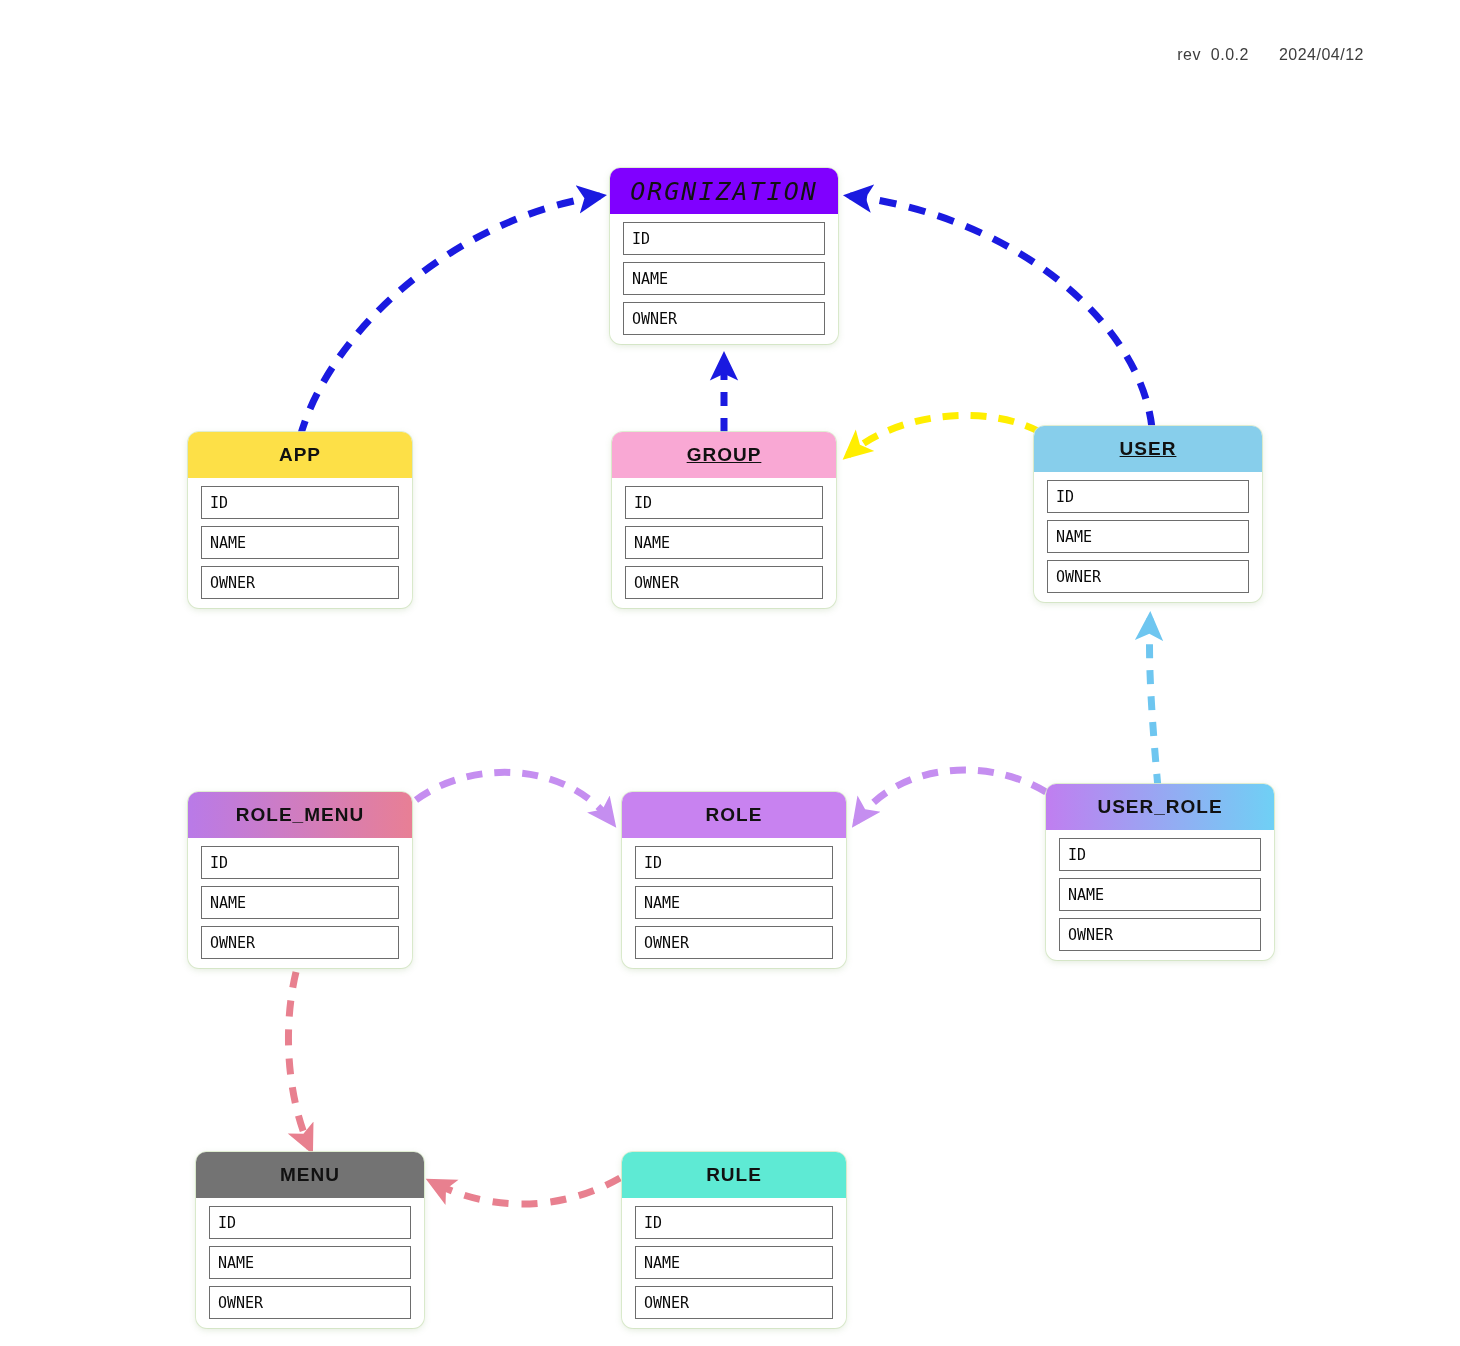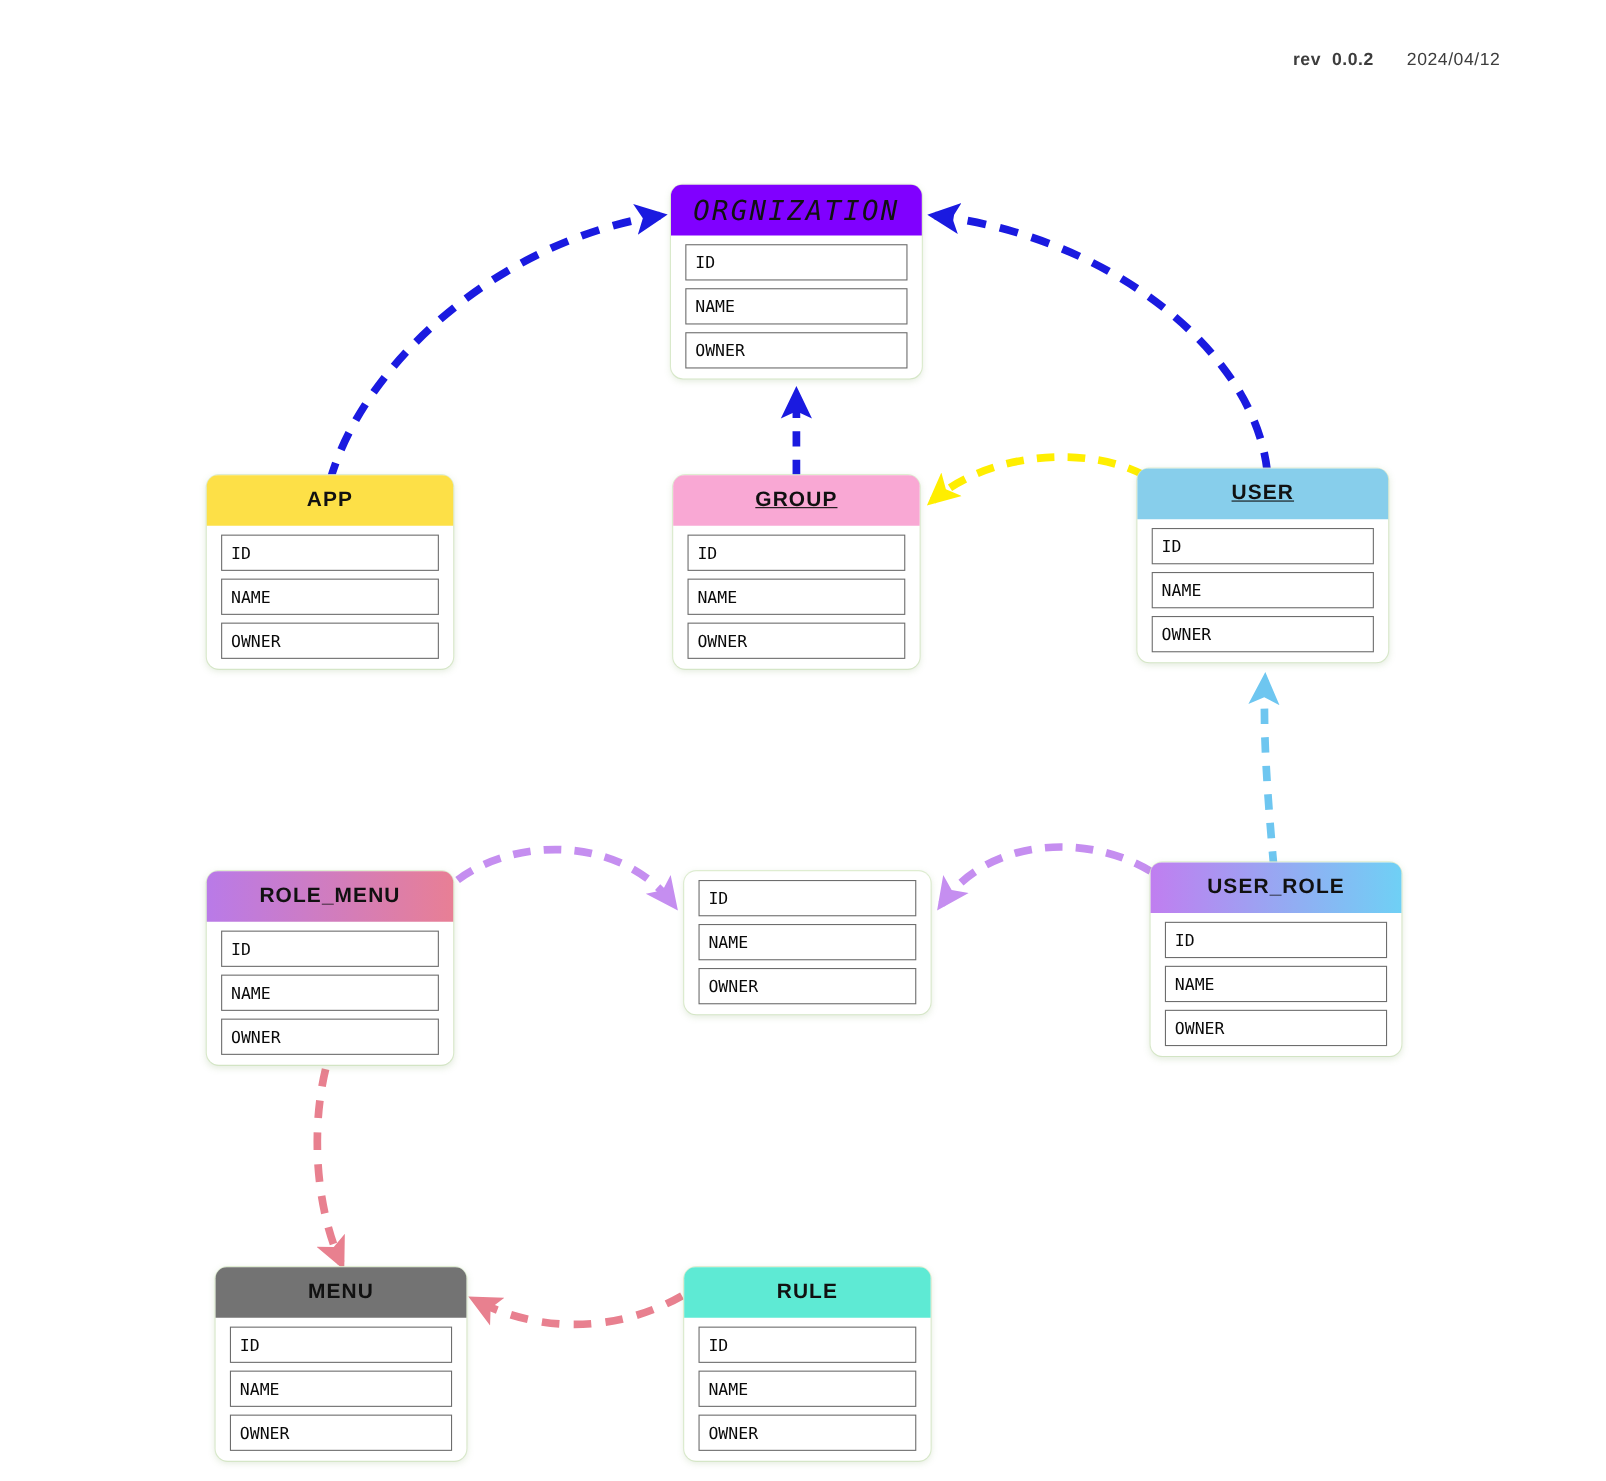--- a/index.html
+++ b/index.html
@@ -12,21 +12,21 @@
   }
   #canvas{position:absolute;left:0;top:0;width:1460px;height:1346px;}
   #edges{position:absolute;left:0;top:0;width:1460px;height:1346px;pointer-events:none;}
 
   .revbar{
     position:absolute;top:46px;right:96px;
     display:flex;gap:30px;align-items:baseline;
     font-family:"Liberation Sans",sans-serif;
     font-size:16px;color:#3d3d3d;letter-spacing:0.5px;
   }
-  .rev-label{white-space:pre;font-weight:bold;}
+  .rev-label{white-space:pre;}
 
   .entity{
     position:absolute;
     box-sizing:border-box;
     background:#ffffff;
     border-radius:11px;
     box-shadow:0 2px 7px rgba(120,160,90,0.22), 0 0 0 1px rgba(225,240,210,0.85);
     padding-bottom:9px;
   }
   .ent-header{
@@ -150,20 +150,21 @@
       </div>
       <div class="entity" style="left: 188px; top: 792px; width: 224px;">
         <div class="ent-header" style="background: linear-gradient(90deg, rgb(185, 122, 232) 0%, rgb(232, 127, 149) 100%);">ROLE_MENU</div>
         <div class="ent-fields">
           <div class="field">ID</div>
           <div class="field">NAME</div>
           <div class="field">OWNER</div>
         </div>
       </div>
       <div class="entity" style="left: 622px; top: 792px; width: 224px;">
+        <div class="ent-header" style="background-color: rgb(200, 130, 240);">ROLE</div>
         <div class="ent-fields">
           <div class="field">ID</div>
           <div class="field">NAME</div>
           <div class="field">OWNER</div>
         </div>
       </div>
       <div class="entity" style="left: 1046px; top: 784px; width: 228px;">
         <div class="ent-header" style="background: linear-gradient(90deg, rgb(192, 126, 240) 0%, rgb(111, 208, 245) 100%);">USER_ROLE</div>
         <div class="ent-fields">
           <div class="field">ID</div>

